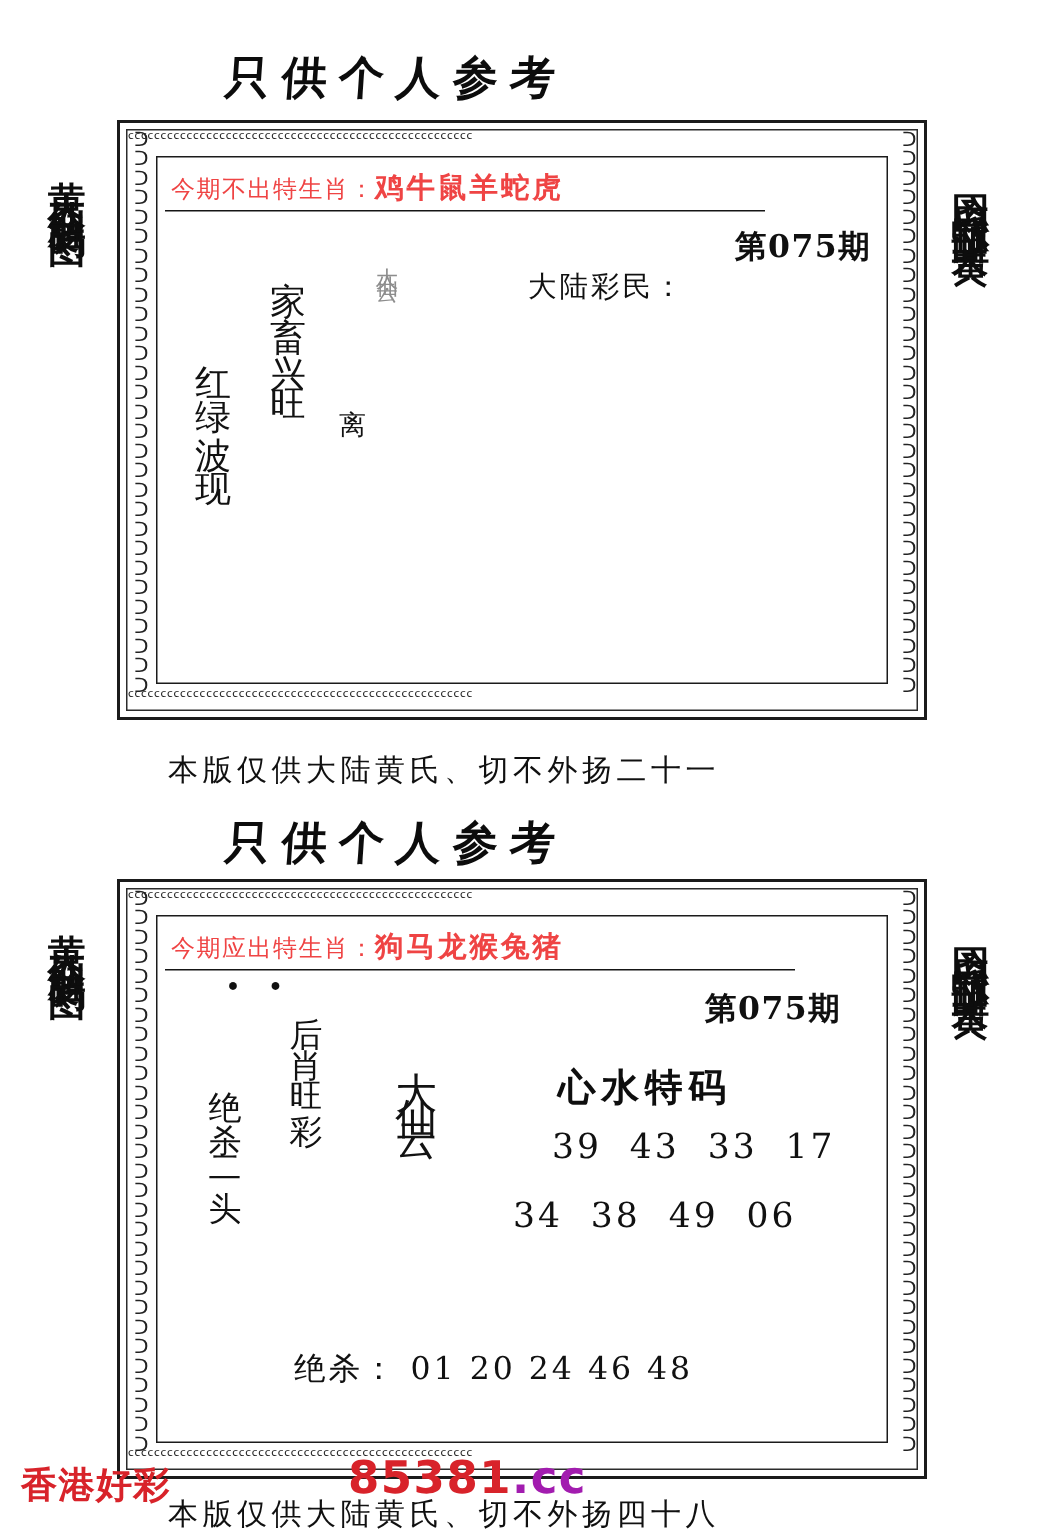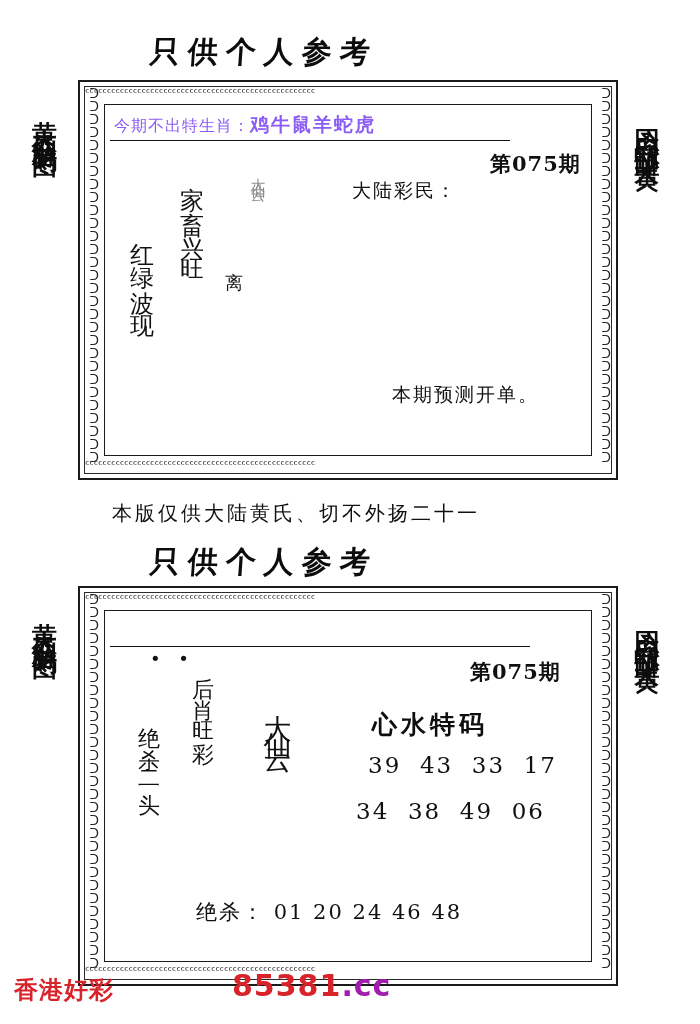--- a/index.html
+++ b/index.html
@@ -101,21 +101,21 @@
     color: #101010;
     white-space: nowrap;
   }
 
   
   .zodiac-line {
     position: absolute;
     font-family: Liberation Sans, sans-serif;
     font-size: 16px;
     letter-spacing: 1px;
-    color: #8b5cf6;
+    color: #ef4444;
     white-space: nowrap;
   }
   .zodiac-line .big {
     font-size: 19px;
     font-weight: bold;
     letter-spacing: 2px;
   }
   .underline-strip {
     position: absolute;
     border-bottom: 1.5px solid #151515;
@@ -232,76 +232,79 @@
     <div class="issue" style="left:490px;top:150px;">第075期</div>
 
     <div class="note-right grey" style="left:352px;top:178px;">大陆彩民：</div>
 
     <div class="vcol grey" style="left:248px;top:166px;font-size:15px;letter-spacing:6px;">大仙云·</div>
 
     <div class="vcol" style="left:176px;top:168px;font-size:24px;letter-spacing:24px;">家畜兴旺</div>
     <div class="vcol" style="left:126px;top:224px;font-size:24px;letter-spacing:24px;">红绿波现</div>
     <div class="vcol" style="left:222px;top:258px;font-size:18px;">离</div>
 
-    <div class="note-right" style="left:392px;top:382px;">本期预测开单。</div>
 
     <div class="bottom-note" style="left:112px;top:500px;">本版仅供大陆黄氏、切不外扬二十一</div>
   </div>
 
   <div class="panel" style="left:0;top:530px;width:700px;height:494px;">
 
     <div class="main-title" style="left:150px;top:12px;">只供个人参考</div>
 
     <div class="side-vertical" style="left:28px;top:72px;">黄大仙解码图</div>
     <div class="side-vertical right" style="left:630px;top:82px;">图码解仙大黄</div>
 
     <div class="frame-outer" style="left:78px;top:56px;width:540px;height:400px;"></div>
     <div class="frame-wave" style="left:84px;top:62px;width:528px;height:388px;">
       <div class="wave-row" style="top:0;">ᑦᑦᑦᑦᑦᑦᑦᑦᑦᑦᑦᑦᑦᑦᑦᑦᑦᑦᑦᑦᑦᑦᑦᑦᑦᑦᑦᑦᑦᑦᑦᑦᑦᑦᑦᑦᑦᑦᑦᑦᑦᑦᑦᑦᑦᑦᑦᑦᑦᑦᑦᑦᑦ</div>
       <div class="wave-row" style="bottom:0;">ᑦᑦᑦᑦᑦᑦᑦᑦᑦᑦᑦᑦᑦᑦᑦᑦᑦᑦᑦᑦᑦᑦᑦᑦᑦᑦᑦᑦᑦᑦᑦᑦᑦᑦᑦᑦᑦᑦᑦᑦᑦᑦᑦᑦᑦᑦᑦᑦᑦᑦᑦᑦᑦ</div>
       <div class="wave-col" style="left:0;">ᑐᑐᑐᑐᑐᑐᑐᑐᑐᑐᑐᑐᑐᑐᑐᑐᑐᑐᑐᑐᑐᑐᑐᑐᑐᑐᑐᑐᑐ</div>
       <div class="wave-col" style="right:0;">ᑐᑐᑐᑐᑐᑐᑐᑐᑐᑐᑐᑐᑐᑐᑐᑐᑐᑐᑐᑐᑐᑐᑐᑐᑐᑐᑐᑐᑐ</div>
     </div>
     <div class="frame-inner" style="left:104px;top:80px;width:488px;height:352px;"></div>
 
+    <div class="zodiac-line" style="left:114px;top:88px;">
+      <span>今期应出特生肖：</span><span class="big">狗马龙猴兔猪</span>
+    </div>
     <div class="underline-strip" style="left:110px;top:116px;width:420px;height:0;"></div>
 
     <div class="issue" style="left:470px;top:128px;">第075期</div>
 
     <div class="dots" style="left:150px;top:118px;">• •</div>
 
     <div class="vcol" style="left:258px;top:162px;font-size:28px;letter-spacing:18px;">大仙云</div>
 
     <div class="vcol" style="left:188px;top:130px;font-size:22px;letter-spacing:22px;">后肖旺彩</div>
     <div class="vcol" style="left:134px;top:180px;font-size:22px;letter-spacing:22px;">绝杀二头</div>
 
     <div class="special-title" style="left:372px;top:178px;">心水特码</div>
 
     <div class="num-row" style="left:368px;top:222px;">
       <span>39</span>&nbsp;
       <span>43</span>&nbsp;
       <span>33</span>&nbsp;
       <span>17</span>
     </div>
-    <div class="num-row" style="left:356px;top:268px;">
+    <div class="num-row" style="left:342px;top:268px;">
       <span>34</span>&nbsp;
       <span>38</span>&nbsp;
       <span>49</span>&nbsp;
       <span>06</span>
     </div>
 
     <div class="kill-row" style="left:196px;top:368px;">
       <span>绝杀：</span>
       <span>01</span>
       <span>20</span>
       <span>24</span>
       <span>46</span>
       <span>48</span>
     </div>
 
+    <div class="bottom-note" style="left:112px;top:466px;">本版仅供大陆黄氏、切不外扬四十八</div>
   </div>
 
   <div class="wm-left" style="left:14px;top:974px;">香港好彩</div>
   <div class="wm-center" style="left:232px;top:968px;">
     <span>85381</span><span class="suffix">.cc</span>
   </div>
 
 </div>
 
 </body></html>

